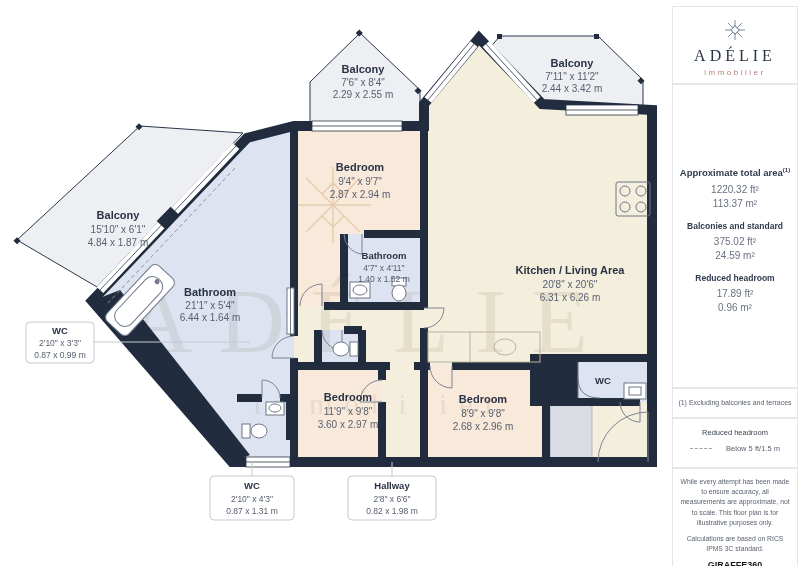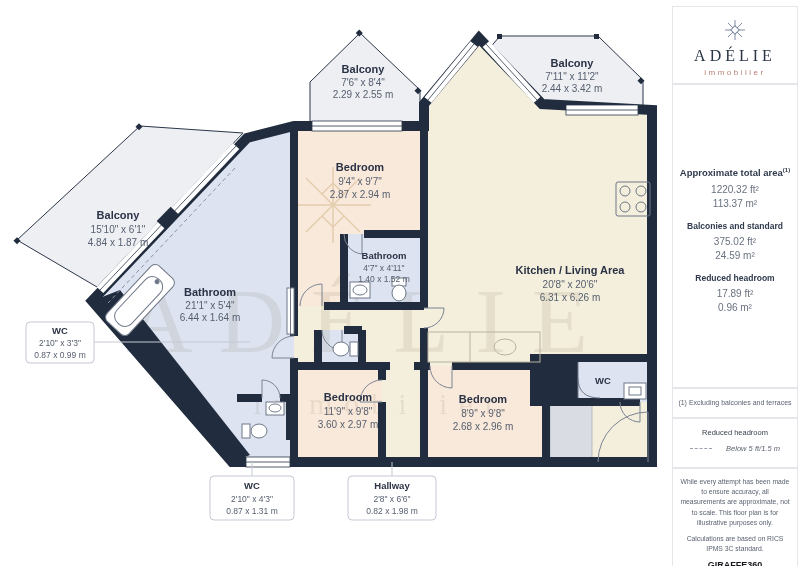--- a/index.html
+++ b/index.html
@@ -17,21 +17,21 @@
   .info-panel{top:84px;height:304px;}
   .info-inner{padding-top:82px;}
   .info-title{font-size:9.5px;font-weight:bold;color:#2f3a4d;margin-bottom:6px;}
   .info-title sup{font-size:6px;}
   .group-label{font-size:8.5px;font-weight:bold;color:#2f3a4d;margin:12px 0 5px;}
   .val{font-size:10px;color:#6a7280;margin:3px 0;}
   .note-panel{top:388px;height:30px;}
   .note-text{font-size:7px;color:#5a6270;line-height:28px;}
   .legend-panel{top:418px;height:50px;padding-top:9px;}
   .legend-title{font-size:7.5px;color:#3a4351;margin-bottom:7px;}
-  .legend-row{display:flex;align-items:center;justify-content:center;gap:14px;font-style:italic;}
+  .legend-row{display:flex;align-items:center;justify-content:center;gap:14px;}
   .dash-sample{display:inline-block;width:22px;border-top:1px dashed #9aa1ad;height:0;}
   .legend-item{font-size:7.5px;color:#5a6270;}
   .disclaimer-panel{top:468px;height:104px;padding:8px 7px 0;}
   .disc{font-size:6.8px;color:#5a6270;line-height:1.5;margin:0 0 6px;}
   .credit{font-size:9px;color:#16181d;margin-top:2px;}
   .credit .b{font-weight:bold;}
   .credit .s{font-weight:bold;}
 
   
   text{font-family:"Liberation Sans",sans-serif;}

